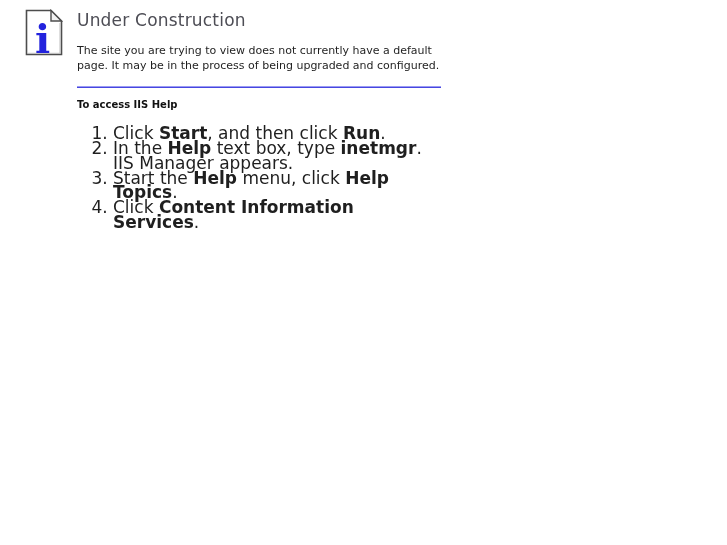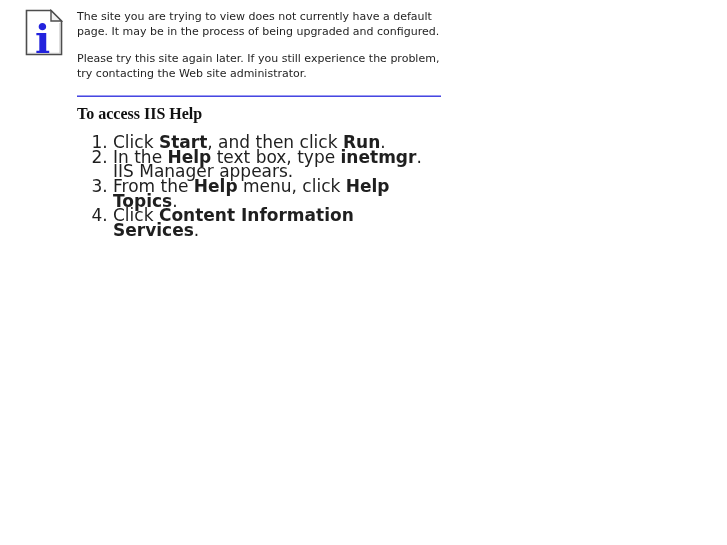--- a/index.html
+++ b/index.html
@@ -45,26 +45,25 @@
     color: #1f1f1f;
   }
   .divider {
     border: none;
     height: 2px;
     background: #4747e0;
     border-top: 1px solid #9a9af2;
     margin: 9px 0 10px 0;
   }
   .help-heading {
-    font-size: 16px;
+    font-size: 10px;
     font-weight: bold;
     color: #111111;
     margin: 0 0 0 0;
     line-height: 13px;
-    font-family: Liberation Serif, serif;
   }
   ol.help-steps {
     margin: 15px 0 0 0;
     padding: 0 0 0 36px;
     font-size: 17px;
     line-height: 14.7px;
   }
   ol.help-steps li {
     margin: 0;
     padding: 0;
@@ -83,31 +82,31 @@
 
       <path d="M26 1.5 V12 H36.5 Z" fill="#f2f2f2" stroke="#4d4d4d" stroke-width="1.4" stroke-linejoin="miter"></path>
 
       <path d="M35 14 V44.3 H3" fill="none" stroke="#bdbdbd" stroke-width="1"></path>
 
       <text x="17.5" y="44" text-anchor="middle" font-family="DejaVu Serif, Liberation Serif, serif" font-weight="bold" font-size="40" fill="#2323dd">i</text>
     </svg>
   </div>
 
   <div class="content">
+    <h1 class="title">Under Construction</h1>
 
     <p class="body-text">The site you are trying to view does not currently have a default page. It may be in the process of being upgraded and configured.</p>
 
-    <p class="body-text">Please try this site again later. If you still experience the problem, try contacting the Web site administrator.</p>
 
     <hr class="divider">
 
 
     <div class="help-heading">To access IIS Help</div>
 
     <ol class="help-steps">
         <li><span>Click </span><b>Start</b><span>, and then click </span><b>Run</b><span>.</span></li>
         <li><span>In the </span><b>Help</b><span> text box, type </span><b>inetmgr</b><span>. IIS Manager appears.</span></li>
-        <li><span>From the </span><b>Help</b><span> menu, click </span><b>Help Topics</b><span>.</span></li>
+        <li><span>Start the </span><b>Help</b><span> menu, click </span><b>Help Topics</b><span>.</span></li>
         <li><span>Click </span><b>Content Information Services</b><span>.</span></li>
       </ol>
   </div>
 
 </div>
 
 </body></html>

